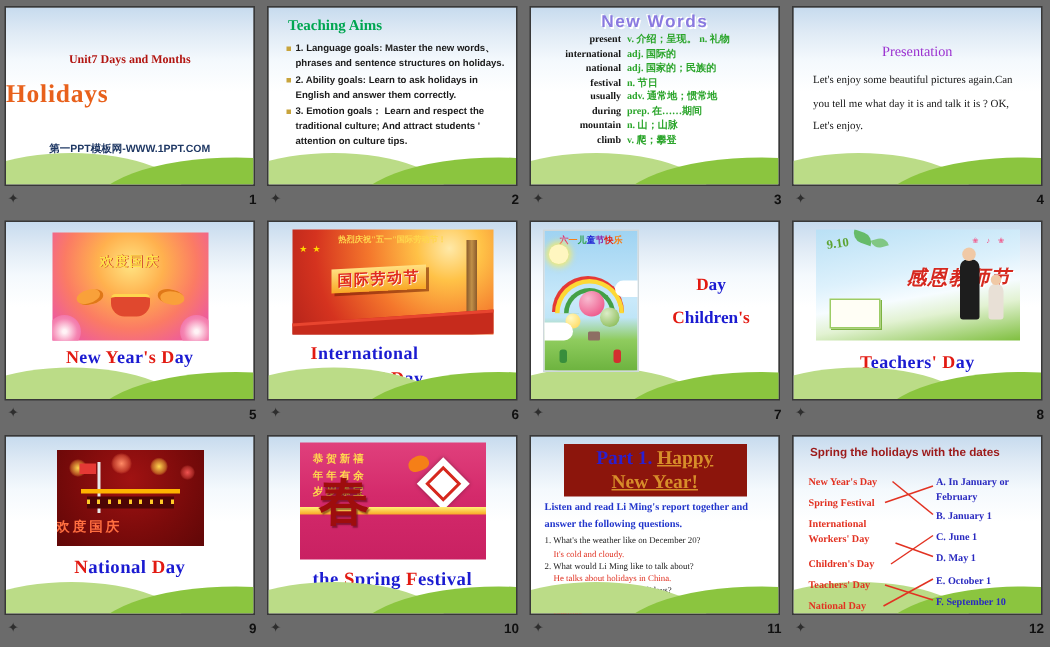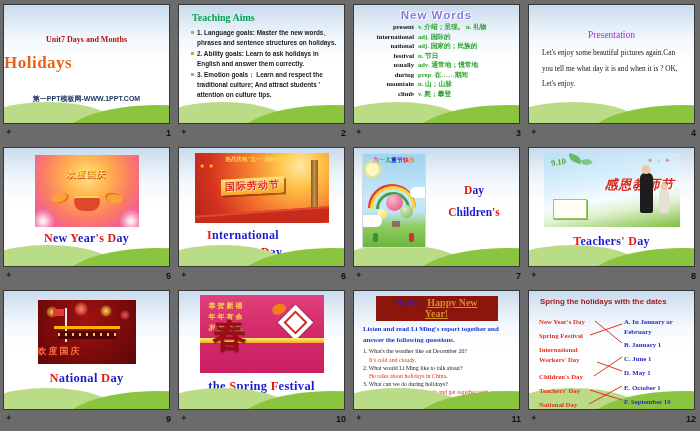--- a/index.html
+++ b/index.html
@@ -119,21 +119,21 @@
            background:linear-gradient(180deg,#e0407c 0%,#d42a6b 45%,#c92162 100%); }
   .img10 .lines { position:absolute; left:9px; top:6px; color:#ffd94d; font-weight:bold; font-size:7px; line-height:1.55; letter-spacing:2px; }
   .img10 .stripe { position:absolute; left:0; right:0; top:43px; height:5px; background:linear-gradient(#fff176,#f9a825); }
   .img10 .chun { position:absolute; left:13px; top:24px; color:#9e0d0d; font-size:34px; font-weight:bold; line-height:1; text-shadow:1px 1px 1px rgba(60,0,0,.5); }
   .img10 .diamond { position:absolute; right:16px; top:15px; width:25px; height:25px; background:#fff; transform:rotate(45deg); box-shadow:0 0 3px rgba(0,0,0,.35); }
   .img10 .diamond::before { content:""; position:absolute; inset:4px; border:2px solid #d6281e; }
   .img10 .ingot { position:absolute; right:38px; top:9px; width:14px; height:10px; border-radius:50% 50% 40% 40%; background:#f57f17; transform:rotate(-20deg); }
   .s10-cap { margin-top:6px; font-size:12.5px; }
 
   
-  .s11-bar { margin:5px auto 0; width:122px; background:#8c150c; text-align:center; font-size:10px; font-weight:bold; padding:1px 16px 2px; }
+  .s11-bar { margin:5px auto 0; width:122px; background:#8c150c; text-align:center; font-size:13px; font-weight:bold; padding:1px 16px 2px; }
   .s11-part { color:#2a1fd0; margin-right:3px; }
   .s11-hny { color:#d78d2a; text-decoration:underline; }
   .s11-intro { margin:3px 9px 0; color:#2236cc; font-size:6.9px; font-weight:bold; line-height:1.55; }
   .s11-qa { margin:2px 8px 0 9px; font-size:5.9px; line-height:1.38; }
   .s11-qa .q { color:#1d1d1d; }
   .s11-qa .a { color:#e03222; margin-left:6px; }
 
   
   .s12-title { margin:6px 0 0 11px; color:#9c1a1a; font-size:7.8px; font-weight:bold; font-family:"Liberation Sans",sans-serif; }
   .mitem { position:absolute; font-weight:bold; font-size:6.8px; line-height:1.45; }
@@ -220,21 +220,21 @@
     <div class="strip">
       <span class="star">✦</span>
       <span class="num">3</span>
     </div>
   </div>
 
   <div class="cell">
     <div class="slide">
       <div class="hills"></div>
       <div class="s4-title">Presentation</div>
-      <div class="s4-body">Let's enjoy  some beautiful  pictures again.Can you tell me what day it is and when it is ?  OK,  Let's enjoy.</div>
+      <div class="s4-body">Let's enjoy  some beautiful  pictures again.Can you tell me what day it is and talk it is ?  OK,  Let's enjoy.</div>
     </div>
     <div class="strip">
       <span class="star">✦</span>
       <span class="num">4</span>
     </div>
   </div>
 
   <div class="cell">
     <div class="slide">
       <div class="hills"></div>

